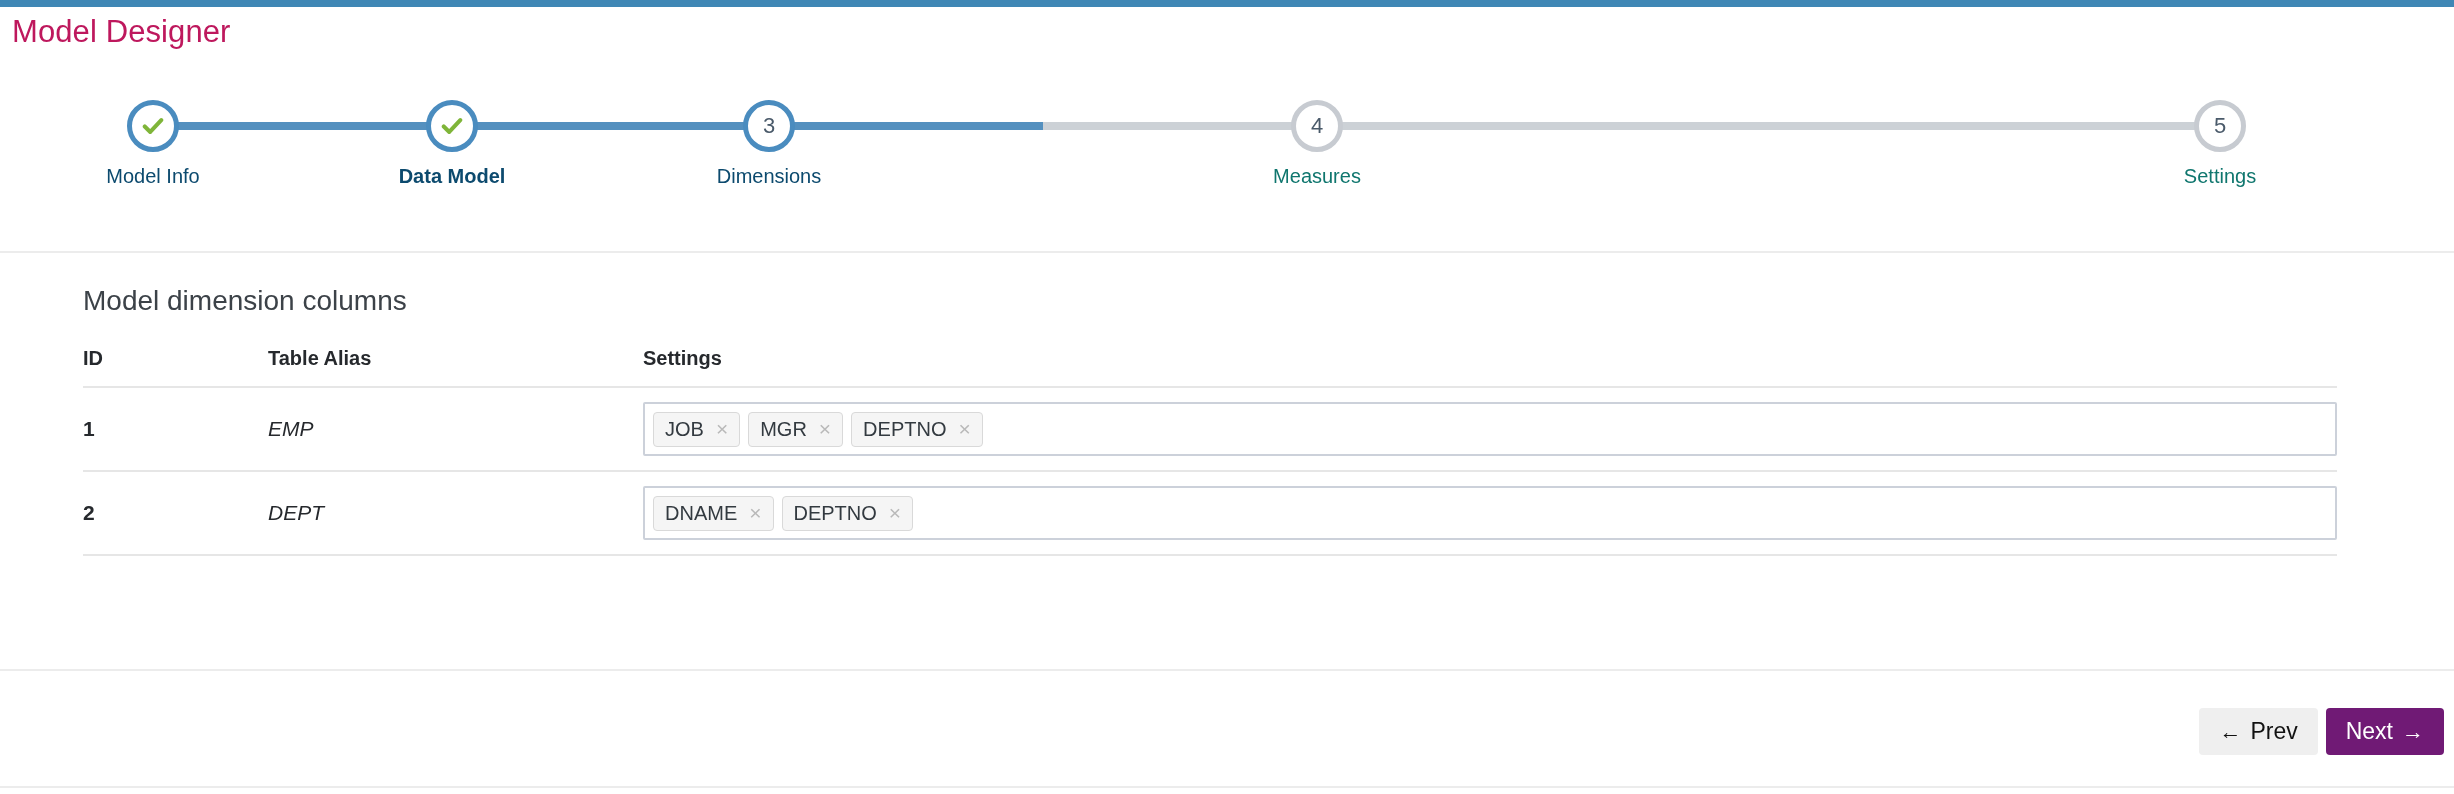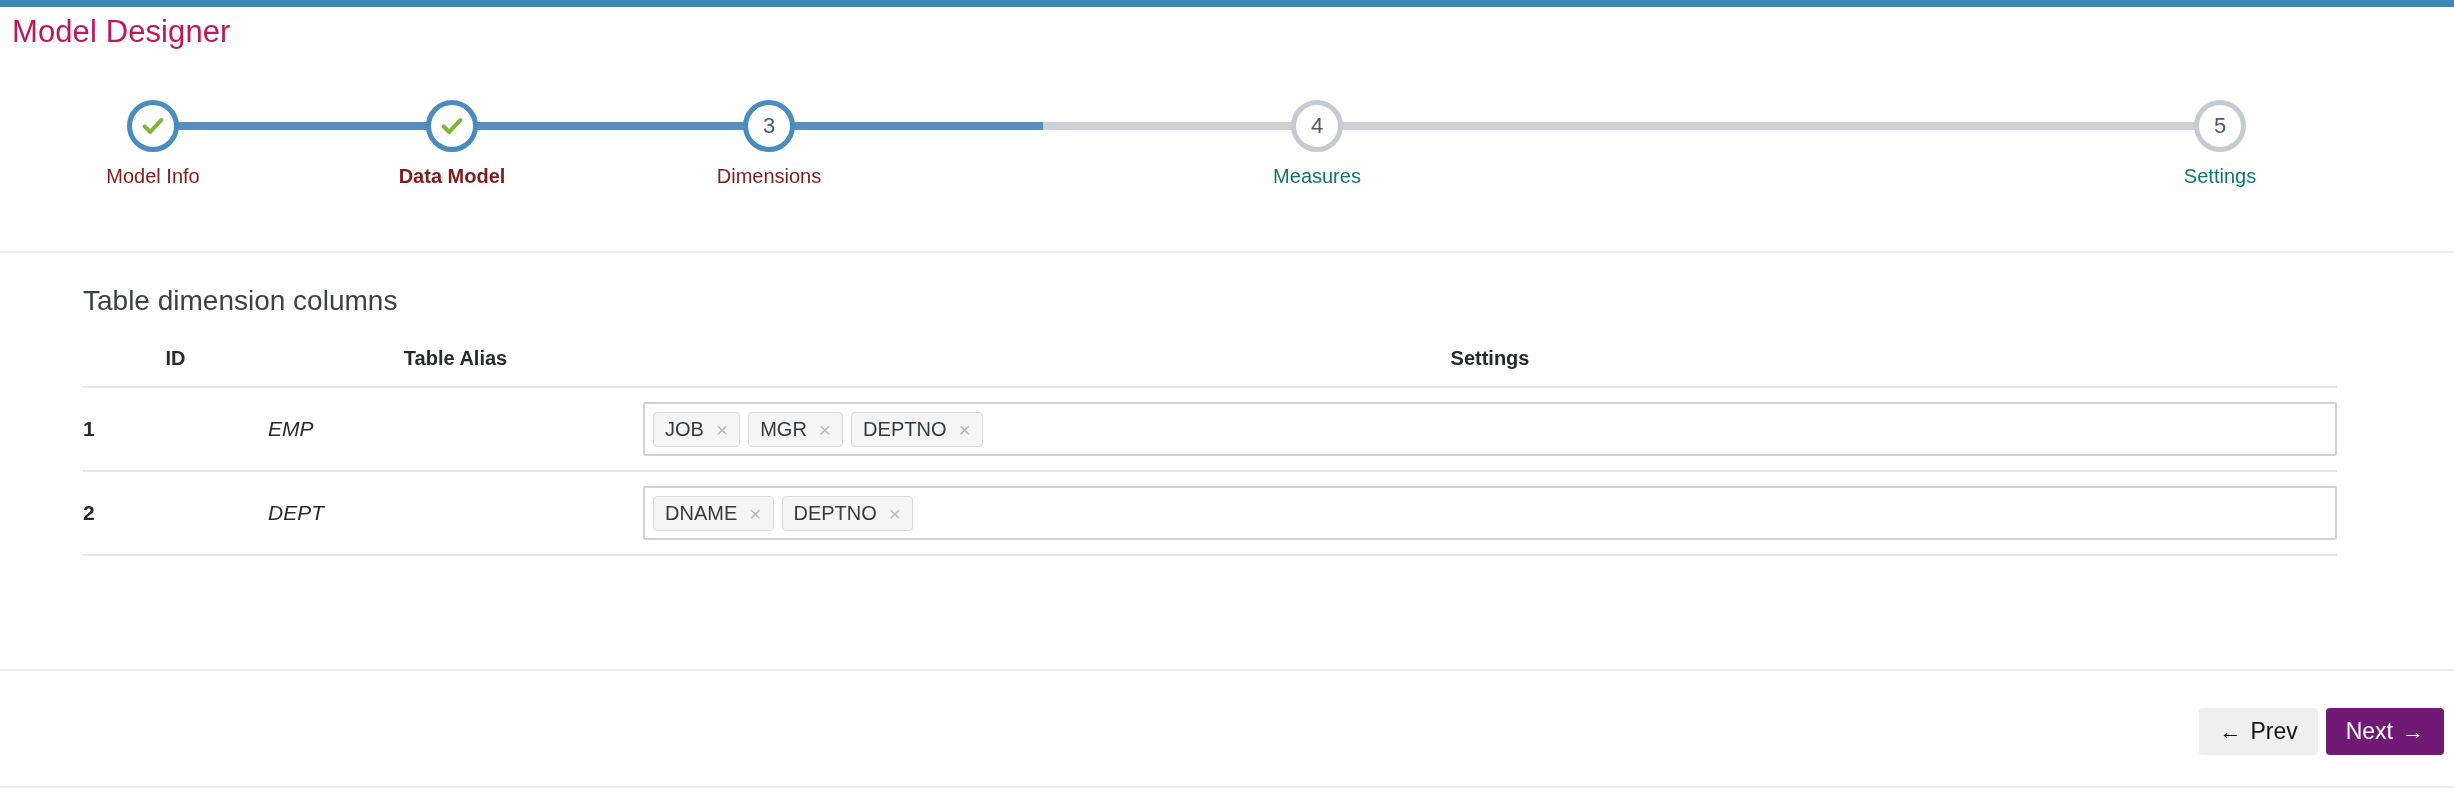--- a/index.html
+++ b/index.html
@@ -73,21 +73,21 @@
   }
   .check-mark svg { display: block; }
 
   .step-label {
     margin-top: 13px;
     font-size: 20px;
     color: #0f766e;
     white-space: nowrap;
   }
   .step.done .step-label,
-  .step.active .step-label { color: #7f1d1d; }
+  .step.active .step-label { color: #0c4a6e; }
 
   
   .connector {
     position: absolute;
     top: 22px;
     height: 8px;
     background: #ccd1d6;
     z-index: 1;
   }
   .connector .fill {
@@ -121,21 +121,21 @@
     margin-bottom: 30px;
     white-space: nowrap;
   }
 
   .tbl {
     width: 2254px;
     border-collapse: collapse;
     table-layout: fixed;
   }
   .tbl th {
-    text-align: center;
+    text-align: left;
     font-size: 20px;
     font-weight: bold;
     color: #26292d;
     padding: 0 0 16px 0;
     border-bottom: 2px solid #e6e6e6;
     vertical-align: bottom;
   }
   .tbl td {
     padding: 14px 0 14px 0;
     border-bottom: 2px solid #e6e6e6;
@@ -157,21 +157,21 @@
     border-radius: 2px;
     min-height: 54px;
     padding: 7px 8px;
     display: flex;
     flex-wrap: wrap;
     align-items: center;
     gap: 8px;
   }
   .tag {
     display: inline-flex;
-    align-items: flex-end;
+    align-items: center;
     gap: 12px;
     background: #f5f5f5;
     border: 1px solid #d9d9d9;
     border-radius: 4px;
     padding: 5px 11px 6px 11px;
     font-size: 20px;
     color: #333a40;
     line-height: 1.1;
     white-space: nowrap;
   }
@@ -265,21 +265,21 @@
 
   <div class="step" style="left:2220px;">
     <div class="step-circle">5</div>
     <div class="step-label">Settings</div>
   </div>
 </div>
 
 <div class="divider-full" id="div-stepper"></div>
 
 <div class="content">
-  <div class="section-title">Table dimension columns</div>
+  <div class="section-title">Model dimension columns</div>
 
   <table class="tbl">
     <thead>
       <tr>
         <th class="col-id">ID</th>
         <th class="col-alias">Table Alias</th>
         <th class="col-cols">Settings</th>
       </tr>
     </thead>
     <tbody>

